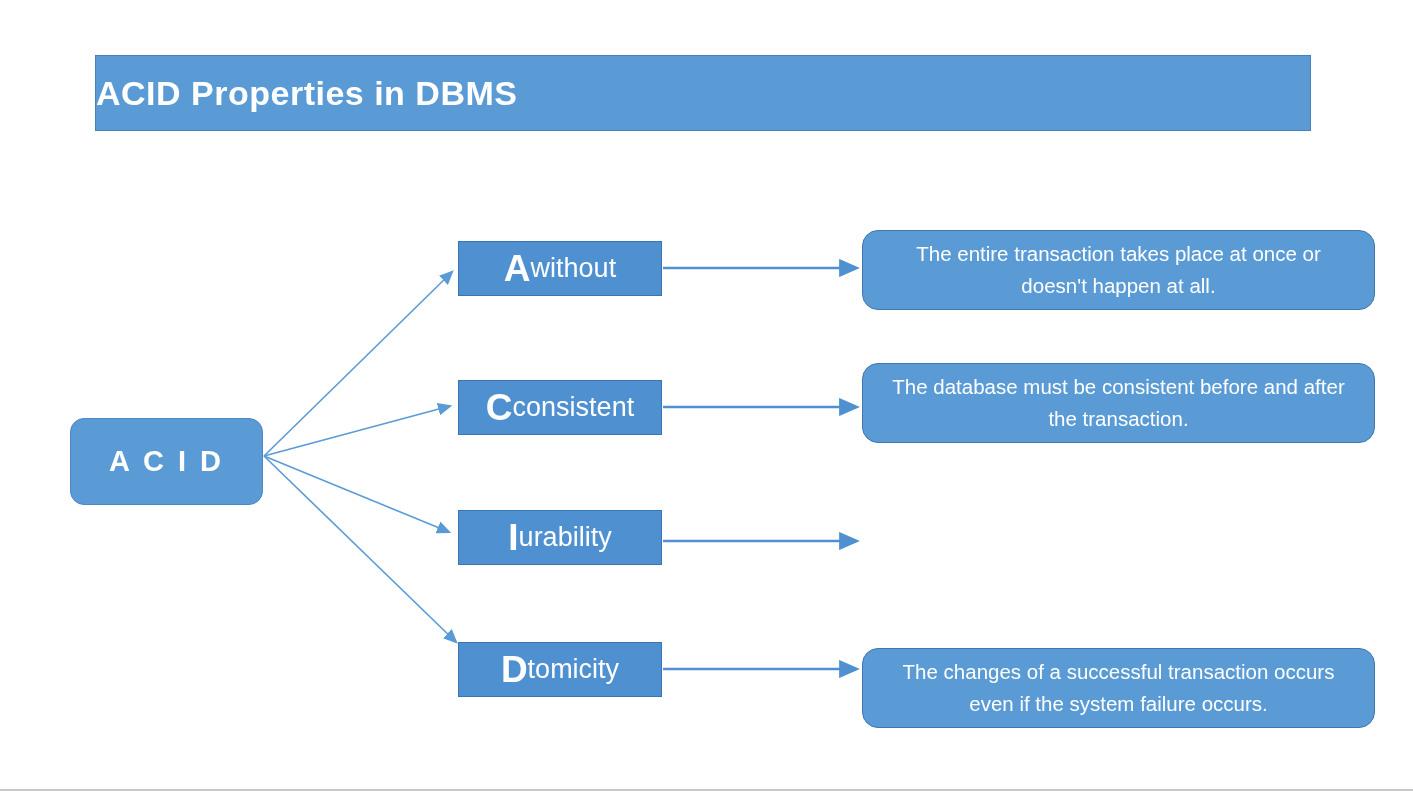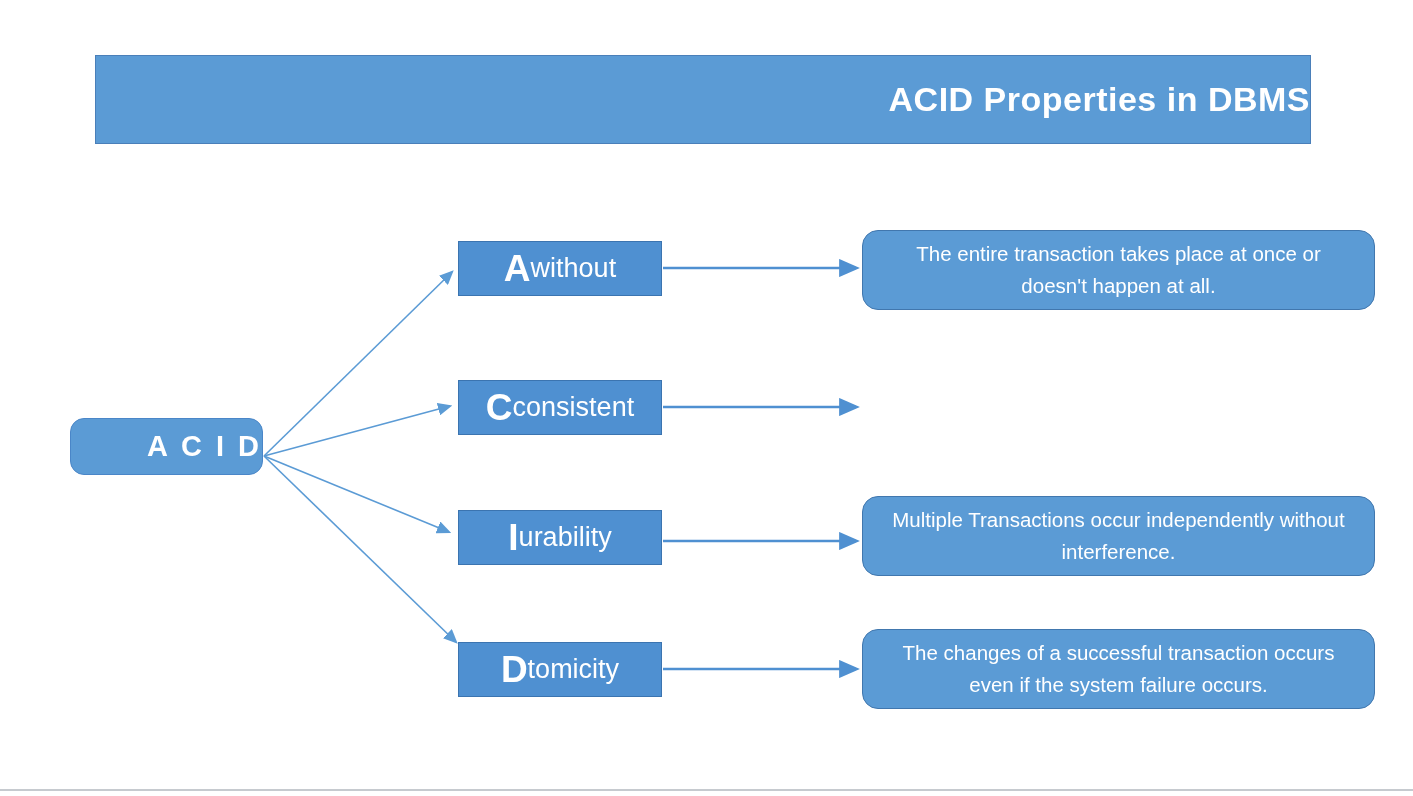--- a/index.html
+++ b/index.html
@@ -11,45 +11,45 @@
   .canvas {
     position: relative;
     width: 1413px;
     height: 796px;
     background: #ffffff;
     overflow: hidden;
   }
   .title-banner {
     position: absolute;
     left: 95px; top: 55px;
-    width: 1216px; height: 89px;
+    width: 1216px; height: 76px;
     background: #5b9bd5;
     border: 1px solid #4a7fb9;
     box-sizing: border-box;
     display: flex;
     align-items: center;
-    justify-content: flex-end;
+    justify-content: flex-start;
   }
   .title-banner .title-text {
     color: #ffffff;
     font-size: 34px;
     font-weight: 700;
     letter-spacing: 0.5px;
   }
   .acid-box {
     position: absolute;
     left: 70px; top: 418px;
-    width: 193px; height: 57px;
+    width: 193px; height: 87px;
     background: #5b9bd5;
     border: 1px solid #4a86c8;
     border-radius: 14px;
     box-sizing: border-box;
     display: flex;
     align-items: center;
-    justify-content: flex-end;
+    justify-content: center;
   }
   .acid-box .acid-text {
     color: #ffffff;
     font-size: 29px;
     font-weight: 700;
     letter-spacing: 3px;
   }
   .prop-box {
     position: absolute;
     left: 458px;
@@ -153,22 +153,22 @@
       <span class="rest">urability</span>
   </div>
   <div class="prop-box" style="top:642px">
     <span class="initial">D</span>
       <span class="rest">tomicity</span>
   </div>
 
   <div class="desc-box" style="top:230px">
     <span class="desc-text">The entire transaction takes place at once or doesn't happen at all.</span>
   </div>
-  <div class="desc-box" style="top:496px">
-    <span class="desc-text">Multiple Transactions occur independently without interference.</span>
+  <div class="desc-box" style="top:363px">
+    <span class="desc-text">The database must be consistent before and after the transaction.</span>
   </div>
-  <div class="desc-box" style="top:629px">
+  <div class="desc-box" style="top:648px">
     <span class="desc-text">The changes of a successful transaction occurs even if the system failure occurs.</span>
   </div>
 
   <div class="bottom-rule"></div>
 
 </div>
 
 </body></html>

